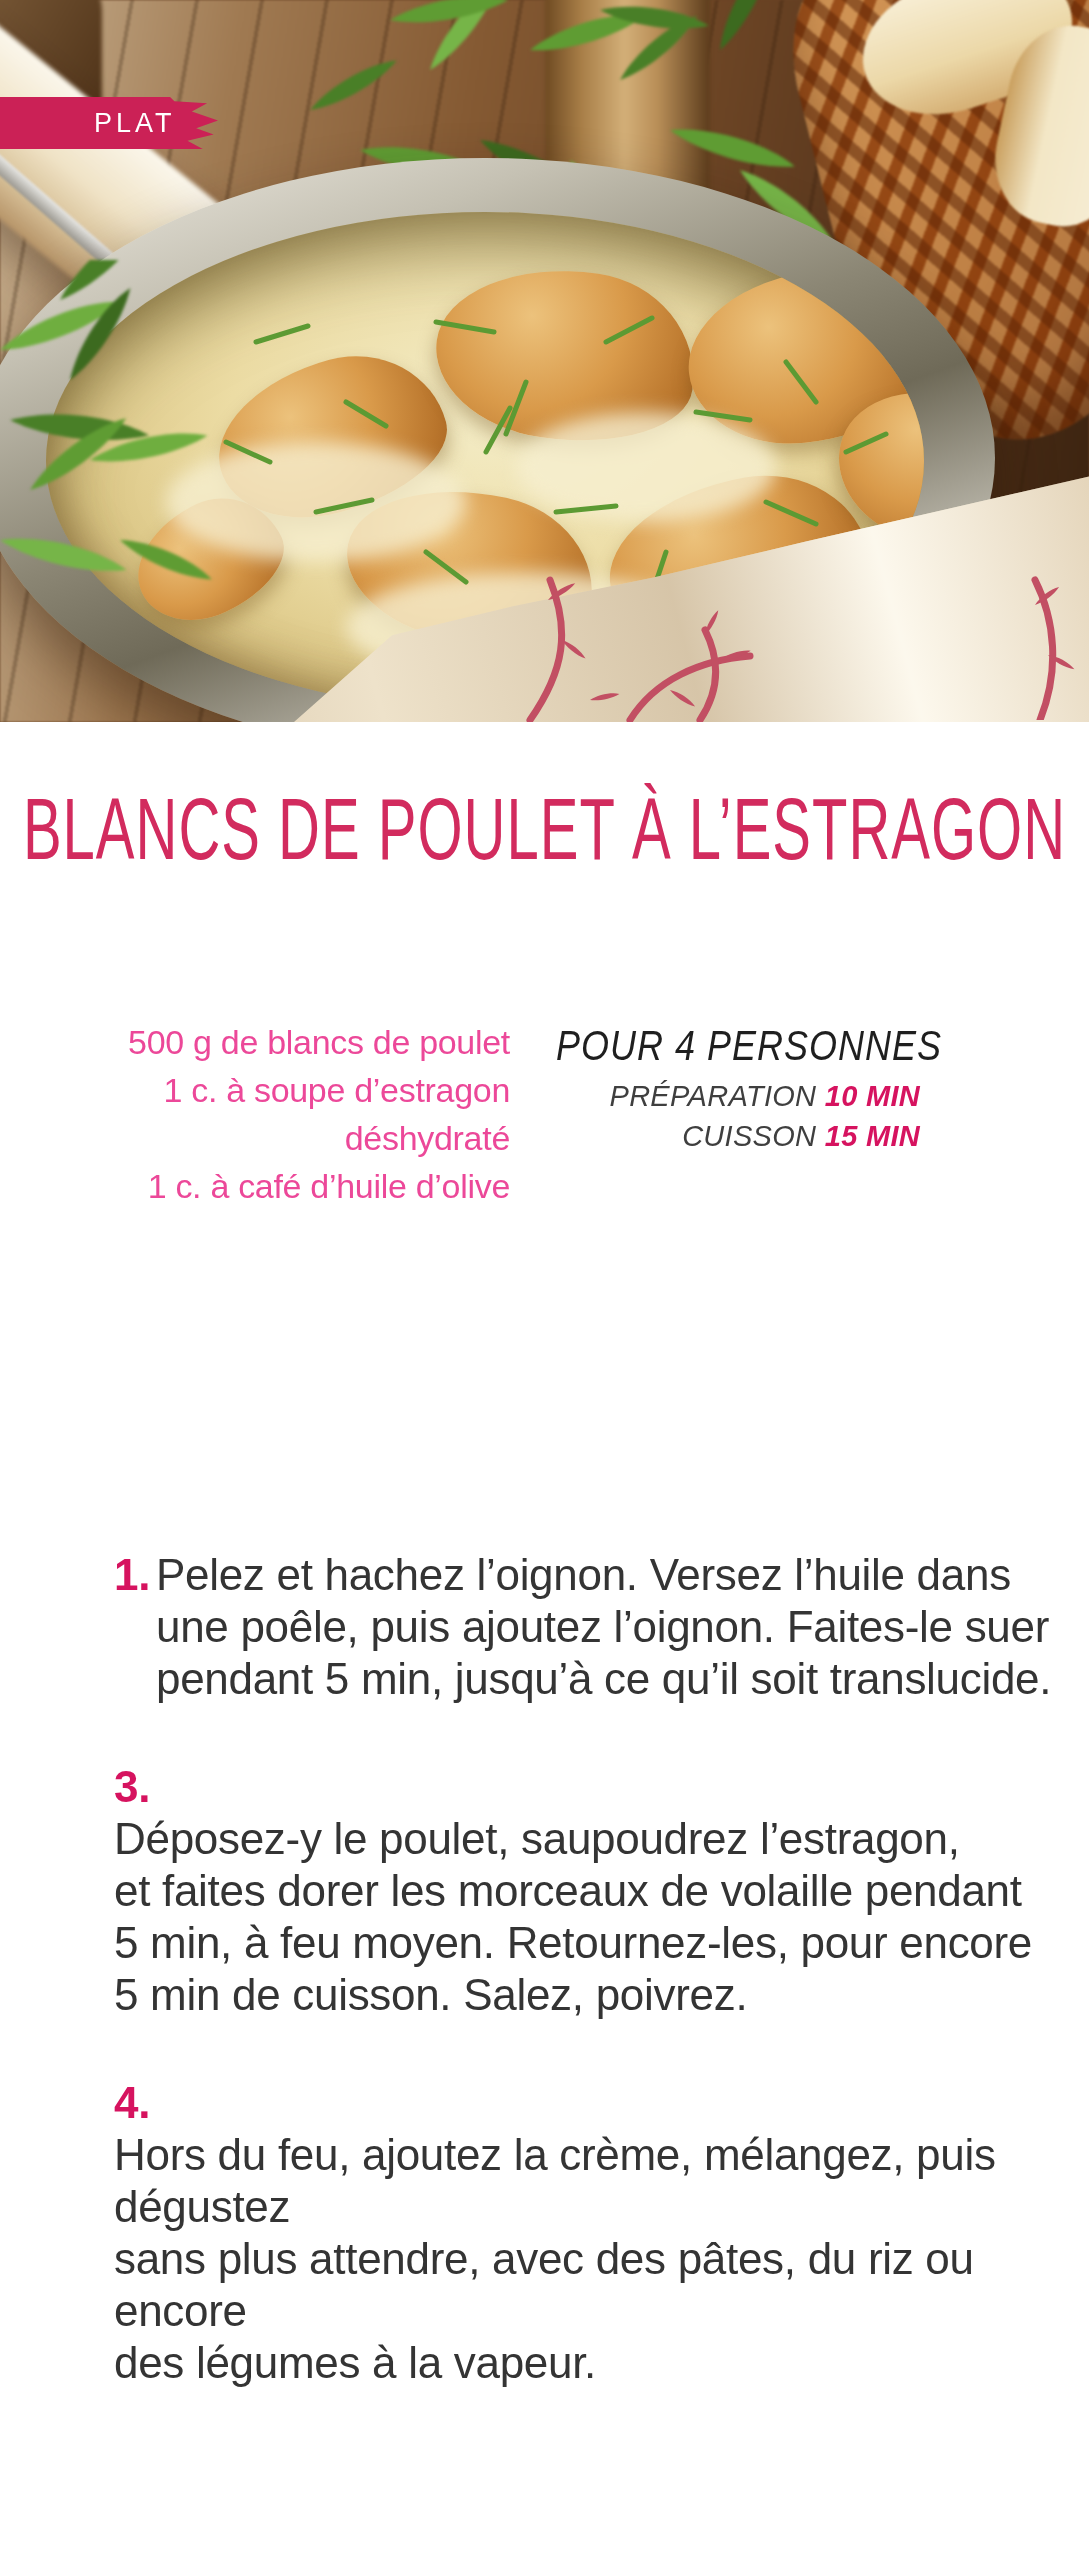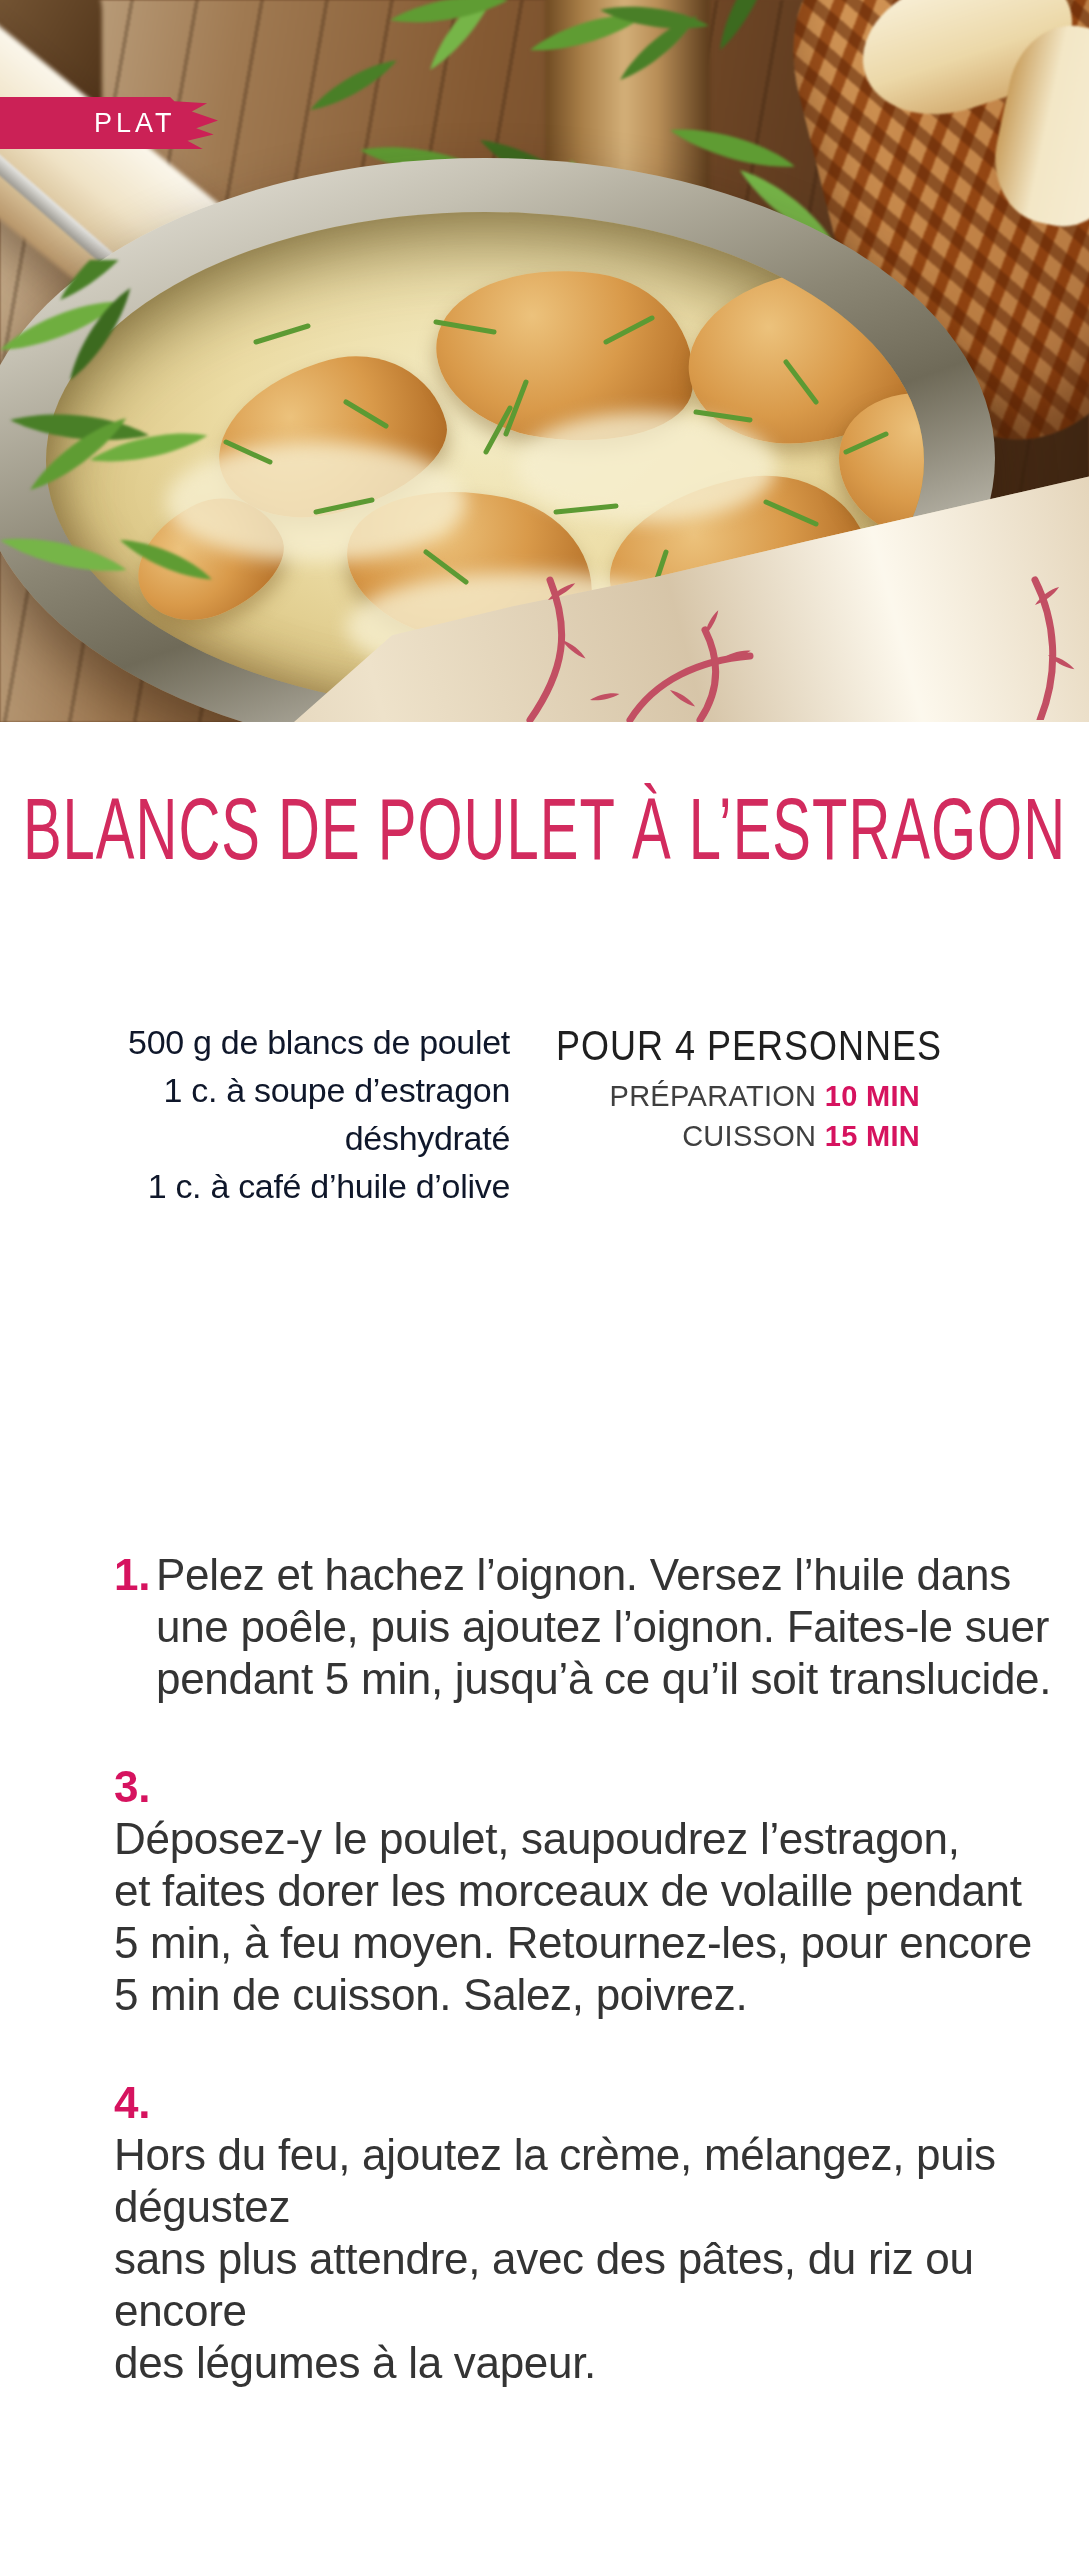--- a/index.html
+++ b/index.html
@@ -65,22 +65,22 @@
       #eee2ca;}
   .ribbon{position:absolute;left:0;top:97px;width:218px;height:52px;background:#cb2156;
     clip-path:polygon(0% 0%,78% 0%,80% 8%,95% 12%,88% 28%,100% 45%,90% 60%,98% 72%,86% 84%,93% 100%,0% 100%);}
   .ribbon span{display:block;padding-left:94px;line-height:52px;color:#fff;font-weight:normal;
     font-size:27px;letter-spacing:4px;}
   
   .title{position:absolute;left:0;top:778px;width:100%;margin:0;text-align:center;
     font-size:58px;font-weight:normal;letter-spacing:1px;color:#d22b5e;
     transform:scaleY(1.5);transform-origin:50% 0;white-space:nowrap;}
   .ingredients{position:absolute;left:0px;top:1018px;width:510px;text-align:right;
-    color:#0f172a;font-size:34px;line-height:48px;letter-spacing:-0.3px;}
-  .info{position:absolute;left:556px;top:1020px;width:364px;text-align:right;color:#3f3f3f;}
+    color:#ec4899;font-size:34px;line-height:48px;letter-spacing:-0.3px;}
+  .info{position:absolute;left:556px;top:1020px;width:364px;text-align:right;color:#3f3f3f;font-style:italic;}
   .serves{font-size:36px;letter-spacing:1px;color:#1f1f1f;transform:scaleY(1.2);
     transform-origin:100% 0;margin-bottom:14px;white-space:nowrap;}
   .time-line{font-size:29px;line-height:40px;letter-spacing:0.3px;}
   .time-line .min{color:#d6135f;font-weight:bold;}
   .steps{position:absolute;left:110px;top:1545px;width:940px;margin:4px;padding:0;list-style:none;
     color:#343434;font-size:44px;line-height:52px;letter-spacing:-0.3px;}
   .step{margin:0 0 56px 0;}
   .step .num{display:inline-block;width:42px;color:#d6135f;font-weight:bold;vertical-align:top;}
   .step .txt{display:inline-block;vertical-align:top;white-space:pre-line;}
 </style>

